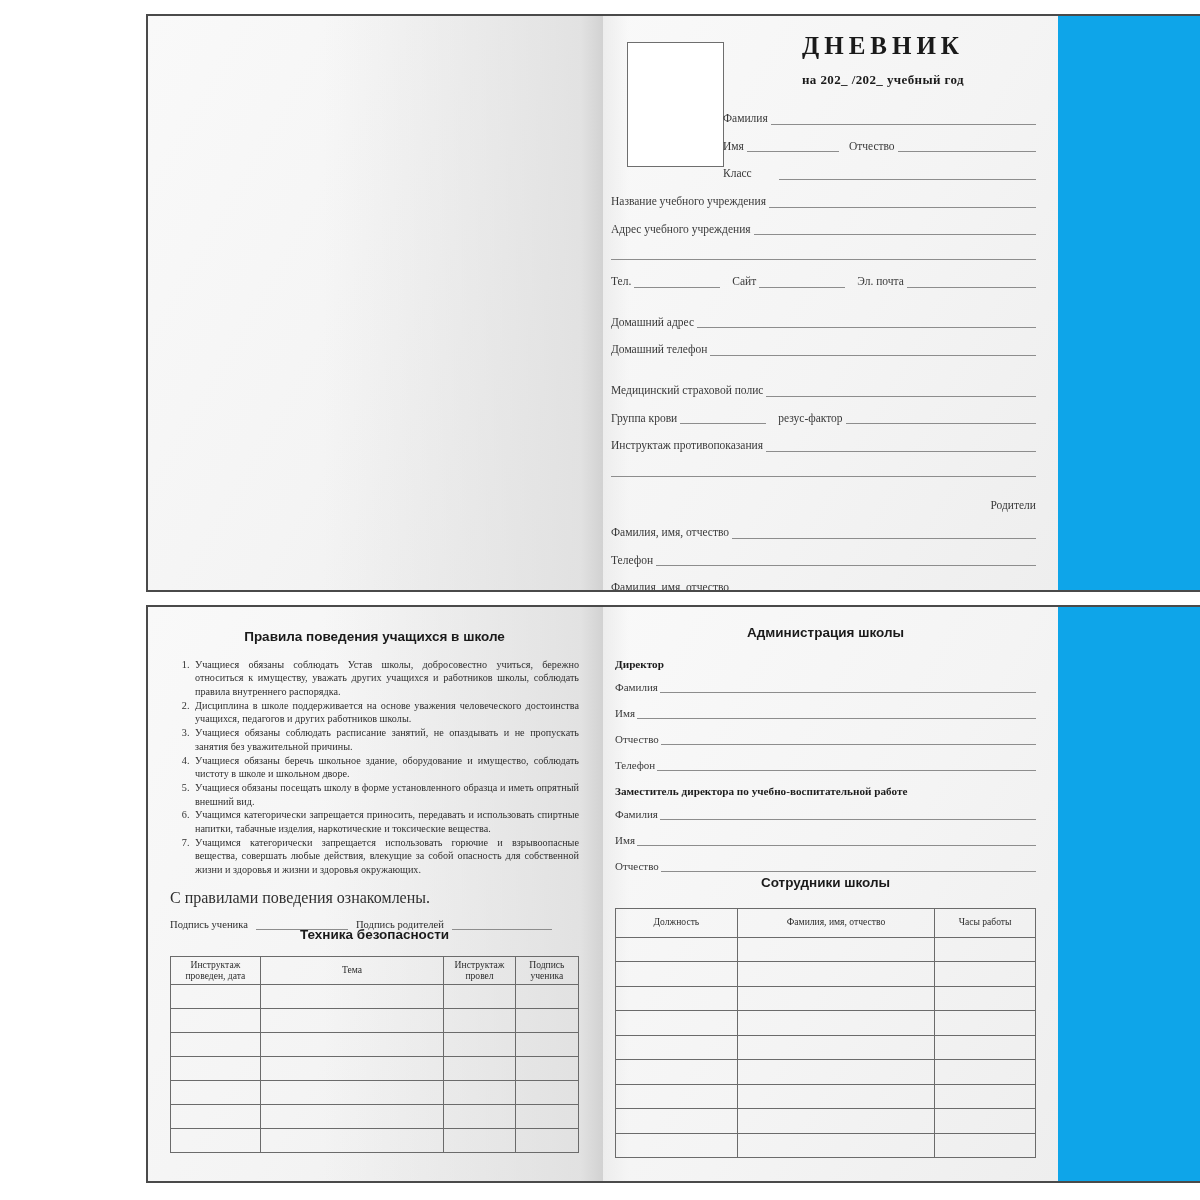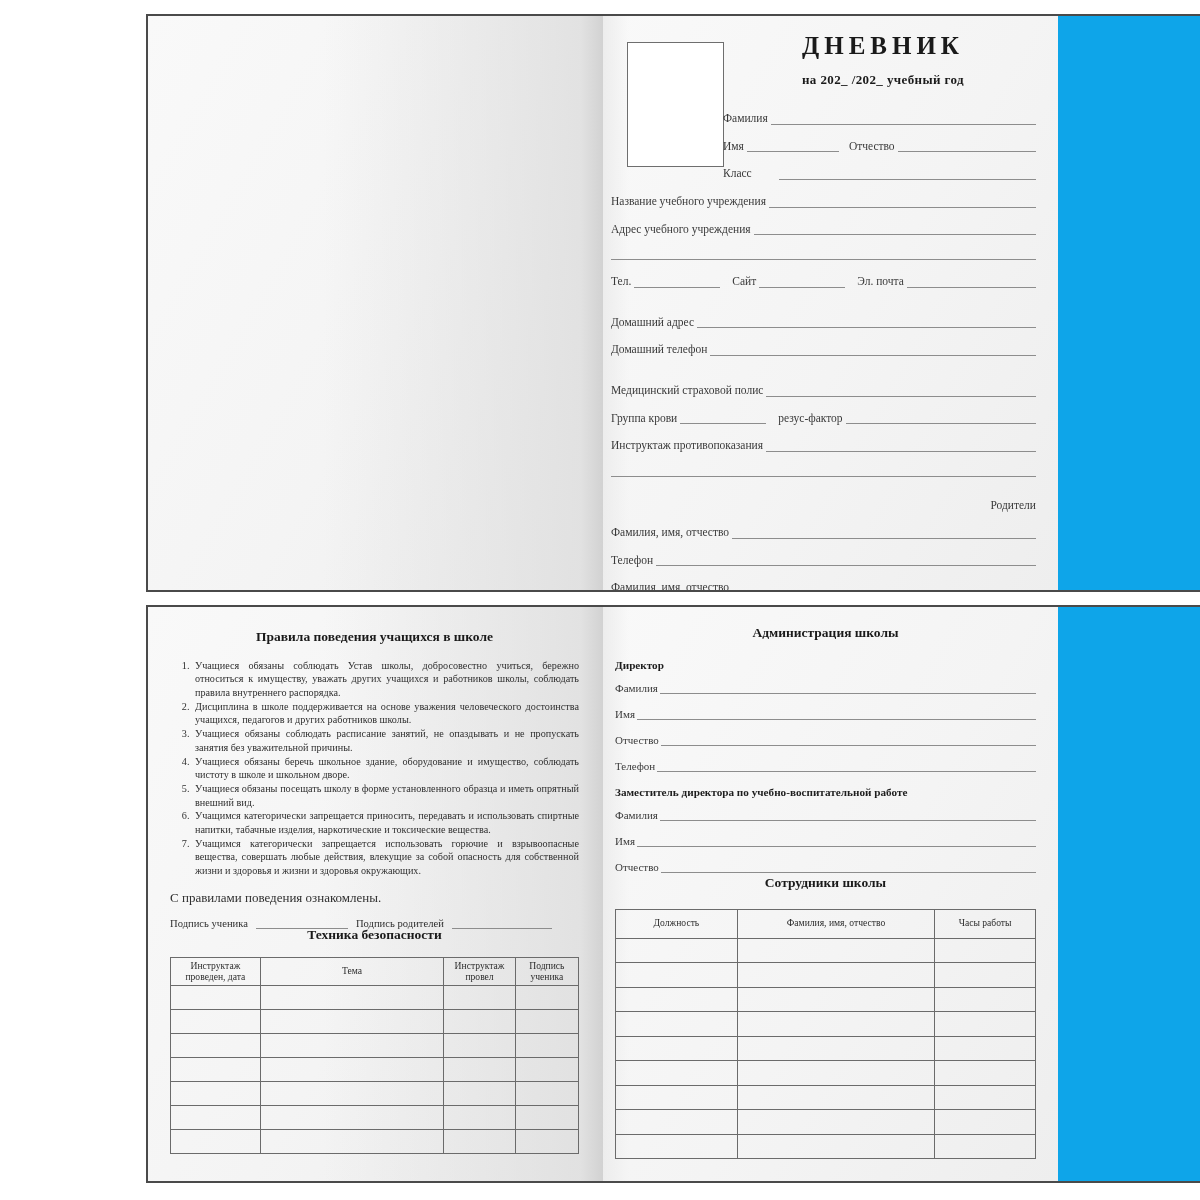--- a/index.html
+++ b/index.html
@@ -114,37 +114,37 @@
   .frow .rule.fixed { flex: 0 0 92px; }
   .frow .rule.fixed-sm { flex: 0 0 86px; }
   .gap-s  { height: 15px; }
   .gap-m  { height: 22px; }
   .gap-l  { height: 28px; }
   .plain-label { font-size: 11.5px; color: #3a3a3a; text-align: right; }
 
   
   .sec-title {
     text-align: center;
-    font-family: Liberation Serif, serif;
+    font-family: Liberation Sans, sans-serif;
     font-weight: bold;
     font-size: 13.5px;
     color: #1a1a1a;
     margin: 0;
   }
   .rules-wrap { position: absolute; left: 22px; right: 24px; top: 22px; }
   ol.rules {
     margin: 14px 0 0 0;
     padding-left: 22px;
     font-size: 10.2px;
     line-height: 1.32;
     color: #2f2f2f;
     text-align: justify;
   }
   ol.rules li { margin-bottom: 0.5px; padding-left: 3px; }
-  .ack { font-size: 13px; color: #2f2f2f; margin-top: 13px; }
+  .ack { font-size: 16px; color: #2f2f2f; margin-top: 13px; }
   .sign-row {
     display: flex;
     align-items: flex-end;
     font-size: 10.6px;
     color: #2f2f2f;
     margin-top: 12px;
   }
   .sign-row .rule { border-bottom: 1px solid #8d8d8d; height: 9px; }
   .sign-row .r1 { flex: 0 0 92px; margin: 0 8px; }
   .sign-row .r2 { flex: 0 0 100px; margin-left: 8px; }

